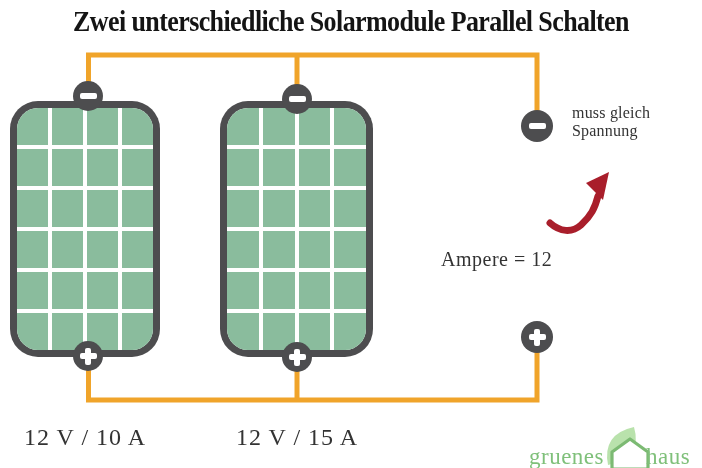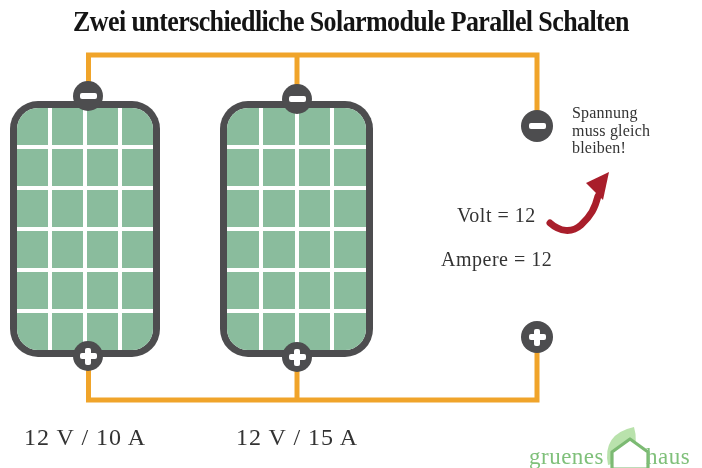--- a/index.html
+++ b/index.html
@@ -144,26 +144,24 @@
   <div class="terminal" style="left:282px;top:342px;">
     <span class="h-bar"></span>
     <span class="v-bar"></span>
   </div>
   <div class="terminal big" style="left:521px;top:321px;">
     <span class="h-bar"></span>
     <span class="v-bar"></span>
   </div>
 
   <div class="annotation">
+    <div>muss gleich</div>
     <div>Spannung</div>
-    <div>muss gleich</div>
-    <div>bleiben!</div>
   </div>
 
-  <div class="reading volt">Volt = 12</div>
   <div class="reading ampere">Ampere = 12</div>
 
   <svg class="arrow-svg" width="76" height="70" viewBox="0 0 76 70">
     <path d="M4,57 C14,66 26,67 35,59 C45,50 49,42 52,30" fill="none" stroke="#A91E2B" stroke-width="7" stroke-linecap="round"></path>
     <polygon points="63,6 40,17 57,34" fill="#A91E2B"></polygon>
   </svg>
 
   <div class="module-label m1">12 V / 10 A</div>
   <div class="module-label m2">12 V / 15 A</div>
 

